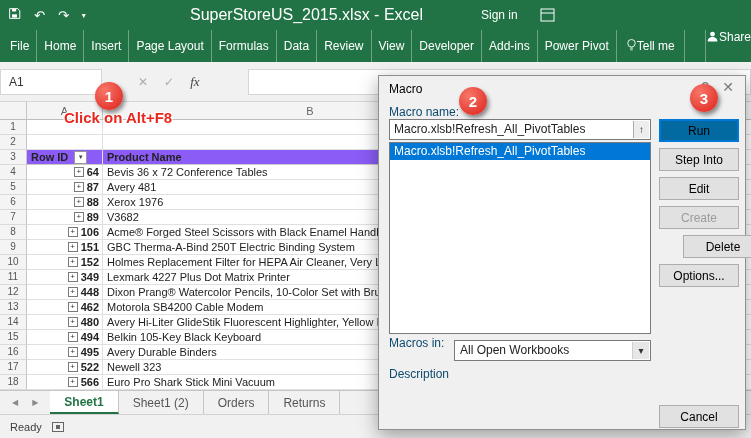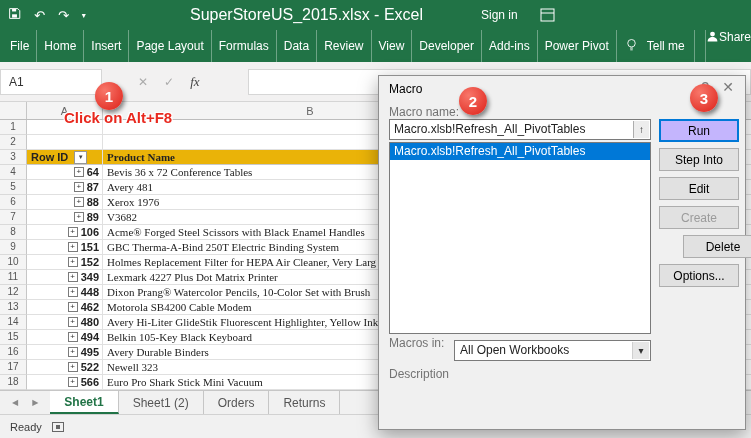--- a/index.html
+++ b/index.html
@@ -16,21 +16,21 @@
   .qat .caret { font-size:8px; }
   .tb-title { position:absolute; left:190px; top:0; height:30px; display:flex; align-items:center; font-size:16px; white-space:nowrap; }
   .tb-signin { position:absolute; left:481px; top:0; height:30px; display:flex; align-items:center; font-size:12px; }
   .tb-winicon { position:absolute; left:540px; top:8px; }
 
   
   .ribbon { position:absolute; left:0; top:30px; width:751px; height:32px; background:#217346; color:#fff; display:flex; align-items:stretch; }
   .rtabs { display:flex; margin-left:2px; }
   .rtab { display:flex; align-items:center; padding:0 7px; font-size:12px; white-space:nowrap; border-right:1px solid rgba(255,255,255,0.35); cursor:default; }
   .rtabs .rtab:first-child { border-left:1px solid rgba(255,255,255,0.0); }
-  .tellme { display:flex; align-items:center; gap:10px; padding:0 9px; border-right:1px solid rgba(255,255,255,0.35); }
+  .tellme { display:flex; align-items:center; gap:0; padding:0 9px; border-right:1px solid rgba(255,255,255,0.35); }
   .share { margin-left:auto; display:flex; align-items:flex-start; padding:0 0; border-left:1px solid rgba(255,255,255,0.35); }
 
   
   .fbar { position:absolute; left:0; top:62px; width:751px; height:40px; background:#f2f1f1; border-bottom:1px solid #d5d5d5; }
   .namebox { position:absolute; left:0; top:7px; width:102px; height:26px; background:#fff; border:1px solid #d6d6d6; padding-left:8px; display:flex; align-items:center; font-size:12px; color:#333; }
   .fbtns { position:absolute; left:138px; top:7px; height:26px; display:flex; align-items:center; gap:16px; }
   .fx-cancel,.fx-enter { color:#ababab; font-size:12px; }
   .fx { color:#444; font-size:13px; font-style:italic; font-family:"Liberation Serif","DejaVu Serif",serif; }
   .finput { position:absolute; left:248px; top:7px; right:0; height:26px; background:#fff; border:1px solid #d6d6d6; }
 
@@ -38,23 +38,23 @@
   .sheet { position:absolute; left:0; top:102px; width:751px; height:288px; background:#fff; font-size:11px; }
   .chrow { display:flex; height:18px; background:#f4f4f4; border-bottom:1px solid #bdbdbd; color:#666; }
   .corner { width:27px; border-right:1px solid #c6c6c6; }
   .ch { display:flex; align-items:center; justify-content:center; border-right:1px solid #c6c6c6; }
   .cha { width:76px; }
   .chb { width:415px; }
   .chrest { flex:1; border-right:none; }
   .srow { display:flex; height:15px; }
   .rn { width:27px; background:#f4f4f4; border-right:1px solid #c6c6c6; border-bottom:1px solid #dadada; color:#555; font-size:10px; text-align:center; line-height:14px; }
   .ca { width:76px; border-right:1px solid #e0e0e0; border-bottom:1px solid #e0e0e0; display:flex; align-items:center; justify-content:flex-end; gap:3px; padding-right:3px; font-weight:bold; }
-  .cb { width:415px; border-right:1px solid #e0e0e0; border-bottom:1px solid #e0e0e0; padding-left:4px; line-height:14px; white-space:nowrap; overflow:hidden;font-family:Liberation Serif, serif; }
+  .cb { width:415px; border-right:1px solid #e0e0e0; border-bottom:1px solid #e0e0e0; padding-left:4px; line-height:14px; white-space:nowrap; overflow:hidden; }
   .cx { flex:1; border-bottom:1px solid #e0e0e0; }
-  .srow.hdr .ca,.srow.hdr .cb { background:#eab308; font-weight:bold; border-bottom:1px solid #c9c9c9; }
+  .srow.hdr .ca,.srow.hdr .cb { background:#8b5cf6; font-weight:bold; border-bottom:1px solid #c9c9c9; }
   .srow.hdr .ca { justify-content:flex-start; padding-left:4px; }
   .exp { width:10px; height:10px; border:1px solid #7a7a7a; background:#fff; font-size:8px; line-height:8px; text-align:center; color:#333; font-weight:normal; flex:0 0 auto; }
   .filterbtn { width:13px; height:13px; border:1px solid #979797; background:#fff; font-size:6px; color:#444; display:flex; align-items:center; justify-content:center; margin-left:3px; }
 
   
   .tabbar { position:absolute; left:0; top:390px; width:751px; height:24px; background:#f1f1f1; border-top:1px solid #c6c6c6; display:flex; align-items:stretch; font-size:12px; }
   .tnav { display:flex; align-items:center; gap:14px; padding:0 12px; color:#8a8a8a; font-size:8px; }
   .stabs { display:flex; }
   .stab { display:flex; align-items:center; padding:0 14px; color:#555; border-right:1px solid #c6c6c6; white-space:nowrap; }
   .stab.active { background:#fff; color:#217346; font-weight:bold; border-bottom:2px solid #217346; }
@@ -62,35 +62,35 @@
   
   .statusbar { position:absolute; left:0; top:414px; width:751px; height:24px; background:#f1f1f1; border-top:1px solid #d2d2d2; display:flex; align-items:center; gap:10px; padding-left:10px; font-size:11px; color:#3d3d3d; }
   .recicon { width:12px; height:10px; border:1px solid #666; position:relative; }
   .recicon::after { content:""; position:absolute; left:3px; top:2px; width:4px; height:4px; background:#666; }
 
   
   .dialog { position:absolute; left:378px; top:75px; width:368px; height:355px; background:#f0f0f0; border:1px solid #8f8f8f; box-shadow:0 6px 18px rgba(0,0,0,0.35); z-index:30; font-size:12px; }
   .dtitle { position:absolute; left:10px; top:6px; color:#000; }
   .dhelp { position:absolute; right:36px; top:3px; font-size:14px; color:#7a7a7a; }
   .dclose { position:absolute; right:11px; top:3px; font-size:14px; color:#7a7a7a; }
-  .dlabel { position:absolute; color:#737373; }
+  .dlabel { position:absolute; color:#0c4a6e; }
   .lname { left:10px; top:29px; }
   .lmin  { left:10px; top:260px; }
   .ldesc { left:10px; top:291px; }
   .dinput { position:absolute; left:10px; top:43px; width:262px; height:21px; background:#fff; border:1px solid #7a7a7a; }
   .dinput-text { position:absolute; left:4px; top:0; line-height:19px; white-space:nowrap; }
   .spin { position:absolute; right:1px; top:1px; width:16px; height:17px; background:#ededed; border-left:1px solid #adadad; display:flex; align-items:center; justify-content:center; font-size:10px; color:#222; }
   .dlist { position:absolute; left:10px; top:66px; width:262px; height:192px; background:#fff; border:1px solid #7a7a7a; overflow:hidden; }
   .litem { height:17px; line-height:17px; padding:0 4px; white-space:nowrap; }
   .litem.sel { background:#0078d7; color:#fff; }
   .dcombo { position:absolute; left:75px; top:264px; width:197px; height:21px; background:#fff; border:1px solid #7a7a7a; }
   .dcombo > span:first-child { position:absolute; left:5px; line-height:19px; white-space:nowrap; }
   .carrow { position:absolute; right:1px; top:1px; bottom:1px; width:17px; background:#e7e7e7; border-left:1px solid #cfcfcf; display:flex; align-items:center; justify-content:center; font-size:10px; color:#333; }
   .dbtn { position:absolute; left:280px; width:80px; height:23px; background:#e1e1e1; border:1px solid #adadad; display:flex; align-items:center; justify-content:center; color:#000; cursor:default; }
-  .dbtn.primary { border:2px solid #0078d7; background:#c4b5fd; }
+  .dbtn.primary { border:2px solid #0078d7; background:#0369a1; }
   .dbtn.disabled { color:#9b9b9b; }
   .b-run { top:43px; } .b-step { top:72px; } .b-edit { top:101px; }
   .b-create { top:130px; } .b-delete { top:159px;margin-left:24px; } .b-options { top:188px; }
   .b-cancel { top:329px; }
 
   
   .callout { position:absolute; left:64px; top:109px; z-index:15; color:#e8281e; font-size:15px; font-weight:bold; white-space:nowrap;
              text-shadow:1px 1px 0 #fff,-1px -1px 0 #fff,1px -1px 0 #fff,-1px 1px 0 #fff; }
   .step-circle { position:absolute; width:28px; height:28px; border-radius:50%; z-index:60;
                  background:radial-gradient(circle at 35% 30%, #f8776a, #dd2018); color:#fff;
@@ -375,18 +375,19 @@
   <div class="dbtn b-delete">Delete</div>
   <div class="dbtn b-options">Options...</div>
 
   <div class="dlabel lmin">Macros in:</div>
   <div class="dcombo">
     <span>All Open Workbooks</span>
     <span class="carrow">▾</span>
   </div>
   <div class="dlabel ldesc">Description</div>
 
+  <div class="dbtn b-cancel">Cancel</div>
 </div>
 
 <div class="callout">Click on Alt+F8</div>
 <div class="step-circle c1">1</div>
 <div class="step-circle c2">2</div>
 <div class="step-circle c3">3</div>
 
 </body></html>

